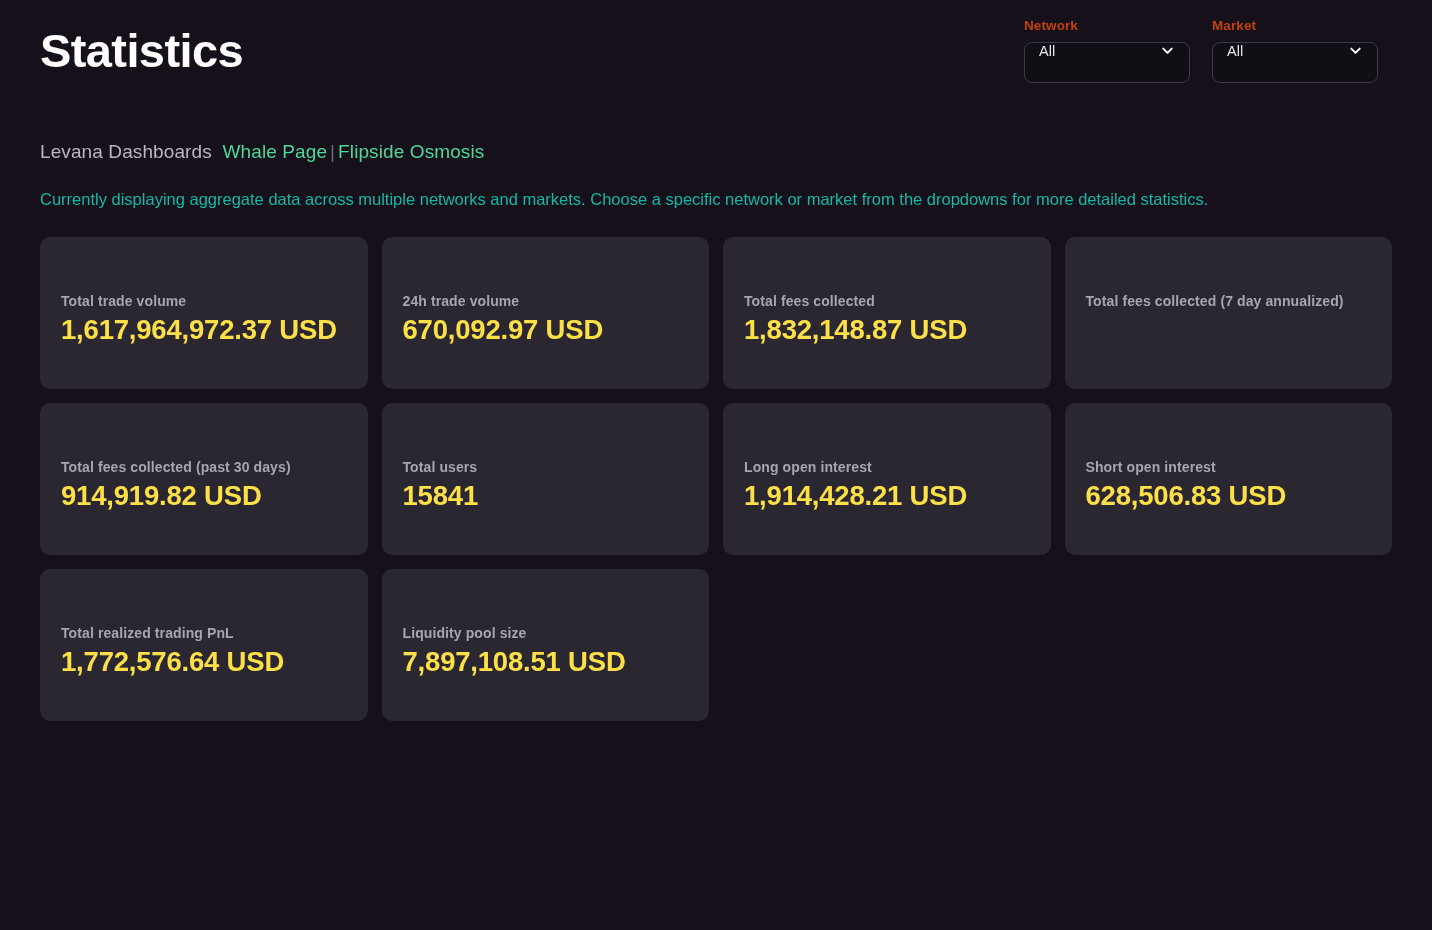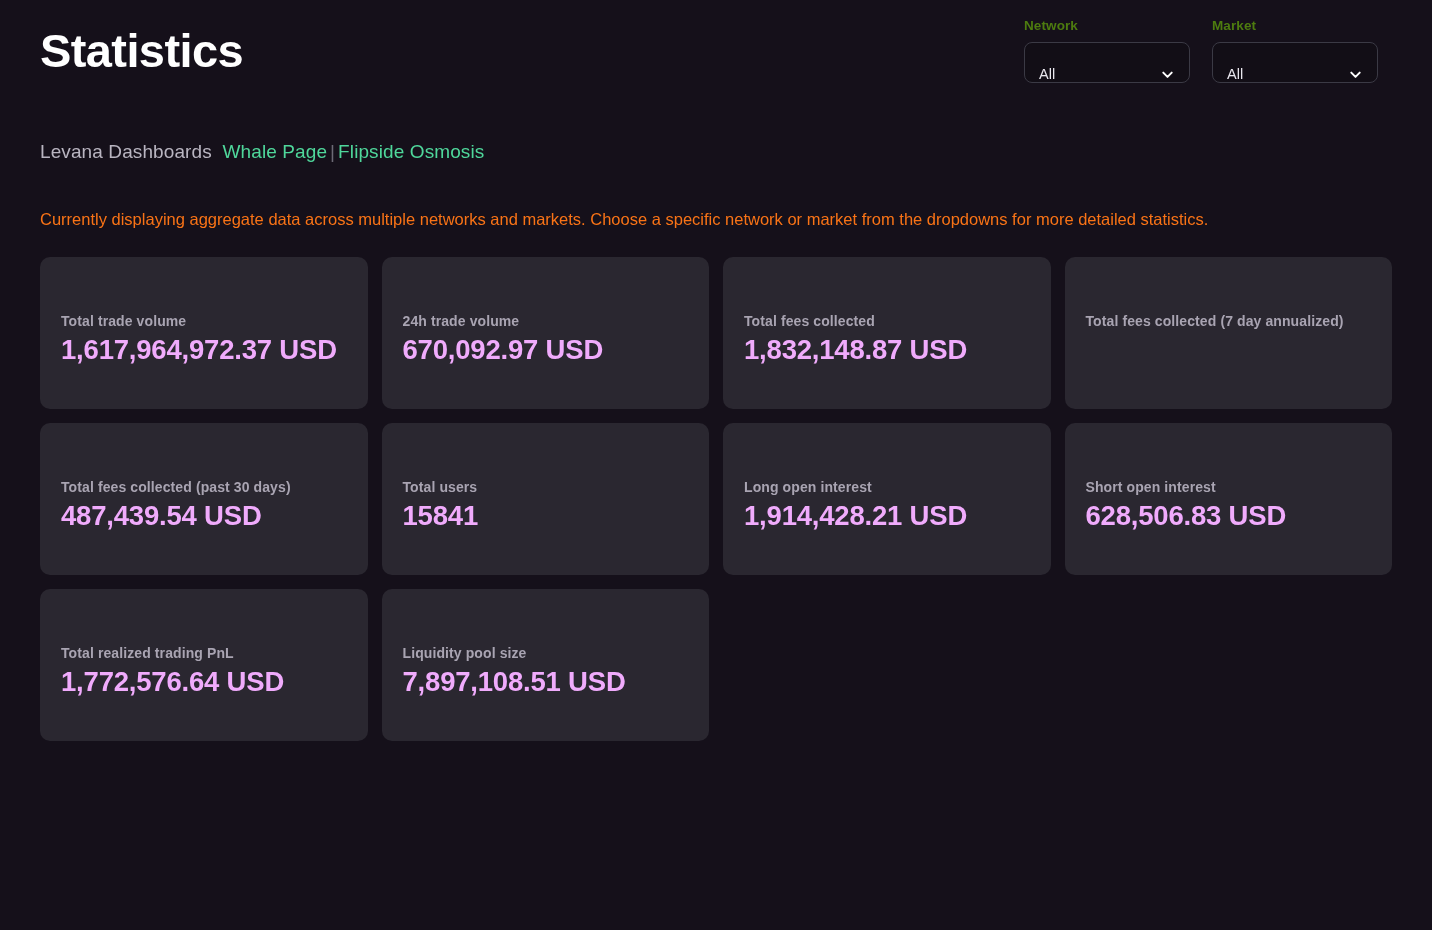--- a/index.html
+++ b/index.html
@@ -43,33 +43,33 @@
     top: 18px;
     display: flex;
     gap: 22px;
   }
 
   .filter-group { width: 166px; }
 
   .filter-label {
     font-size: 13.5px;
     font-weight: 700;
-    color: #4d7c0f;
+    color: #c2410c;
     margin-bottom: 9px;
     letter-spacing: 0.1px;
   }
 
   .select-shell {
     position: relative;
     height: 41px;
     border: 1px solid #3b3a45;
     border-radius: 8px;
     background: #120e16;
     display: flex;
-    align-items: flex-end;
+    align-items: flex-start;
     padding: 0 14px;
     cursor: pointer;
   }
 
   .select-value {
     font-size: 14.5px;
     color: #e9e7ee;
     flex: 1;
   }
 
@@ -95,25 +95,25 @@
     cursor: pointer;
   }
 
   .links-line .sep {
     color: #6d6a76;
     padding: 0 3px;
   }
 
   
   .description {
-    margin-top: 40px;
+    margin-top: 20px;
     width: 1300px;
     font-size: 16.5px;
     line-height: 1.72;
-    color: #f97316;
+    color: #14b8a6;
   }
 
   
   .card-grid {
     margin-top: 24px;
     display: grid;
     grid-template-columns: repeat(4, 1fr);
     gap: 14px;
   }
 
@@ -129,21 +129,21 @@
     font-weight: 700;
     color: #a9a4b2;
     letter-spacing: 0.1px;
     margin-bottom: 5px;
     white-space: nowrap;
   }
 
   .stat-value {
     font-size: 27.5px;
     font-weight: 700;
-    color: #f0abfc;
+    color: #fde047;
     letter-spacing: -0.2px;
     white-space: nowrap;
   }
 </style>
 </head>
 <body>
 
 <div class="page">
 
   <div class="header-row">
@@ -197,21 +197,21 @@
       <div class="stat-label">Total fees collected</div>
       <div class="stat-value">1,832,148.87 USD</div>
     </div>
 
     <div class="stat-card">
       <div class="stat-label">Total fees collected (7 day annualized)</div>
     </div>
 
     <div class="stat-card">
       <div class="stat-label">Total fees collected (past 30 days)</div>
-      <div class="stat-value">487,439.54 USD</div>
+      <div class="stat-value">914,919.82 USD</div>
     </div>
 
     <div class="stat-card">
       <div class="stat-label">Total users</div>
       <div class="stat-value">15841</div>
     </div>
 
     <div class="stat-card">
       <div class="stat-label">Long open interest</div>
       <div class="stat-value">1,914,428.21 USD</div>

